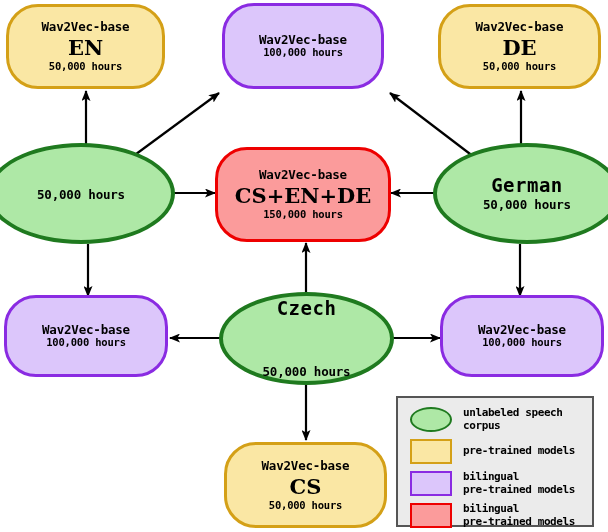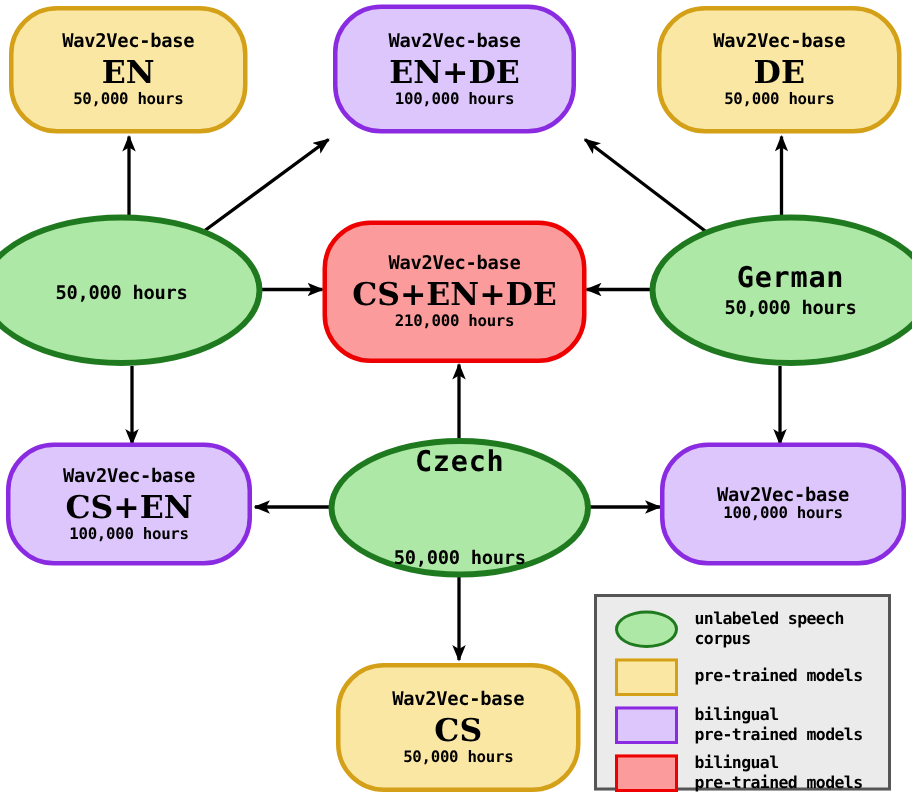--- a/index.html
+++ b/index.html
@@ -164,48 +164,46 @@
   </svg>
 
   <div class="node box mono" style="left:6px; top:4px; width:159px; height:85px;">
     <div class="n-model">Wav2Vec-base</div>
     <div class="n-title">EN</div>
     <div class="n-hours">50,000 hours</div>
   </div>
 
   <div class="node box bi" style="left:222px; top:3px; width:162px; height:86px;">
     <div class="n-model">Wav2Vec-base</div>
-    <div class="n-title">EN+DE</div>
     <div class="n-hours">100,000 hours</div>
   </div>
 
   <div class="node box mono" style="left:438px; top:4px; width:163px; height:85px;">
     <div class="n-model">Wav2Vec-base</div>
     <div class="n-title">DE</div>
     <div class="n-hours">50,000 hours</div>
   </div>
 
   <div class="node ellipse" style="left:-13px; top:143px; width:188px; height:101px;">
     <div class="e-hours">50,000 hours</div>
   </div>
 
   <div class="node box tri" style="left:215px; top:147px; width:176px; height:95px;">
     <div class="n-model">Wav2Vec-base</div>
     <div class="n-title">CS+EN+DE</div>
-    <div class="n-hours">210,000 hours</div>
+    <div class="n-hours">150,000 hours</div>
   </div>
 
   <div class="node ellipse" style="left:433px; top:143px; width:188px; height:101px;">
     <div class="e-title">German</div>
     <div class="e-hours">50,000 hours</div>
   </div>
 
   <div class="node box bi" style="left:4px; top:295px; width:164px; height:82px;">
     <div class="n-model">Wav2Vec-base</div>
-    <div class="n-title">CS+EN</div>
     <div class="n-hours">100,000 hours</div>
   </div>
 
   <div class="node ellipse" style="left:219px; top:292px; width:175px; height:93px;gap:44px;">
     <div class="e-title">Czech</div>
     <div class="e-hours">50,000 hours</div>
   </div>
 
   <div class="node box bi" style="left:440px; top:295px; width:164px; height:82px;">
     <div class="n-model">Wav2Vec-base</div>

